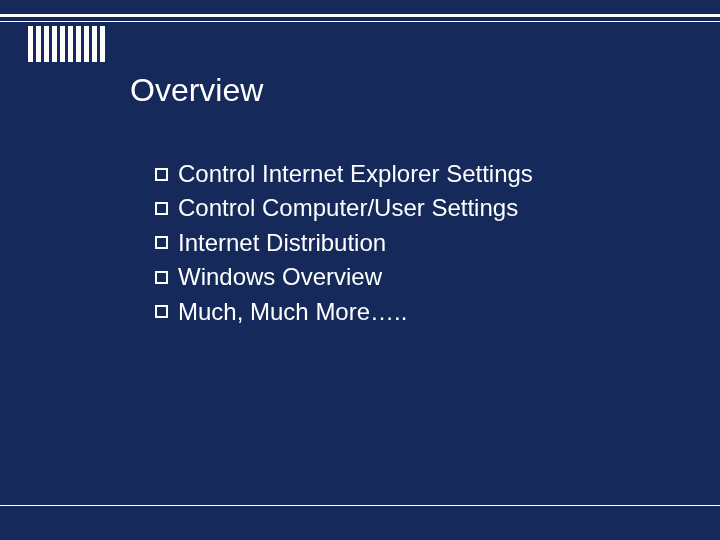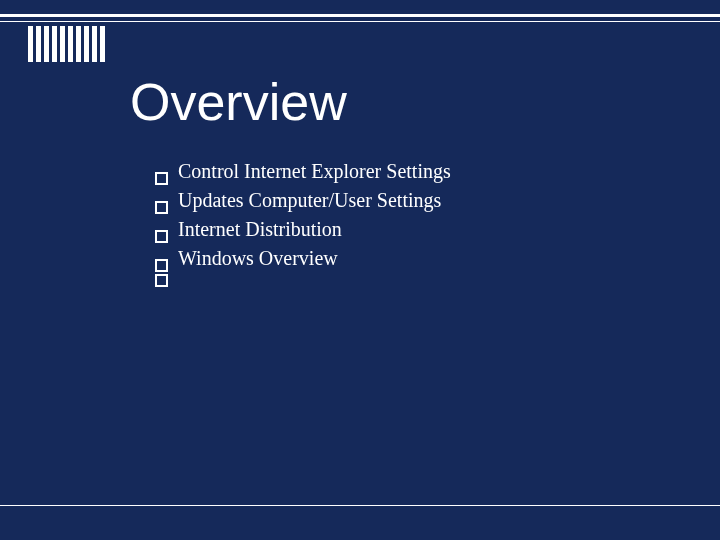--- a/index.html
+++ b/index.html
@@ -47,38 +47,37 @@
     }
     .vbar {
       width: 5px;
       height: 36px;
       background-color: #ffffff;
     }
     .slide-title {
       position: absolute;
       top: 72px;
       left: 130px;
-      font-size: 52px;
+      font-size: 32px;
       font-weight: normal;
       color: #ffffff;
     }
     .bullet-list {
       position: absolute;
       top: 158px;
       left: 155px;
       list-style: none;
     }
     .bullet-list li {
       color: #ffffff;
-      font-size: 20px;
+      font-size: 24px;
       line-height: 1.35;
       margin-bottom: 2px;
       display: flex;
-      align-items: flex-end;
-      font-family: Liberation Serif, serif;
+      align-items: center;
     }
     .bullet-box {
       display: inline-block;
       width: 13px;
       height: 13px;
       border: 2px solid #ffffff;
       margin-right: 10px;
       flex-shrink: 0;
     }
     .bottom-line {
@@ -112,28 +111,29 @@
 
 <h1 class="slide-title">Overview</h1>
 
 <ul class="bullet-list">
   <li>
     <span class="bullet-box"></span>
     <span>Control Internet Explorer Settings</span>
   </li>
   <li>
     <span class="bullet-box"></span>
-    <span>Updates Computer/User Settings</span>
+    <span>Control Computer/User Settings</span>
   </li>
   <li>
     <span class="bullet-box"></span>
     <span>Internet Distribution</span>
   </li>
   <li>
     <span class="bullet-box"></span>
     <span>Windows Overview</span>
   </li>
   <li>
     <span class="bullet-box"></span>
+    <span>Much, Much More…..</span>
   </li>
 </ul>
 
 <div class="bottom-line"></div>
 
 </body></html>

